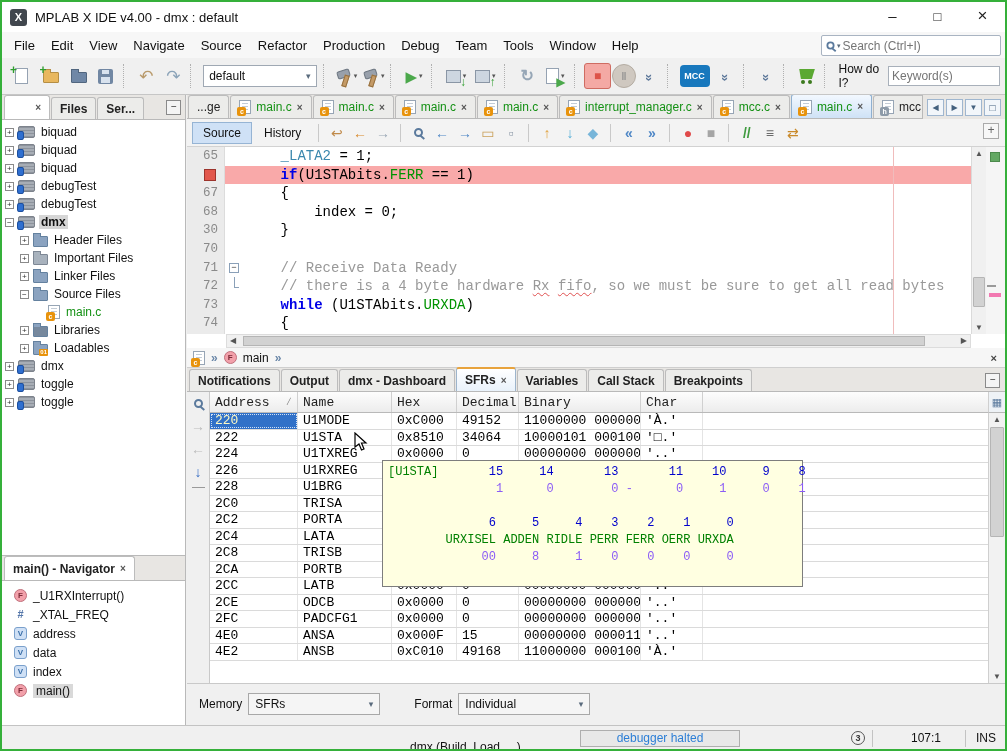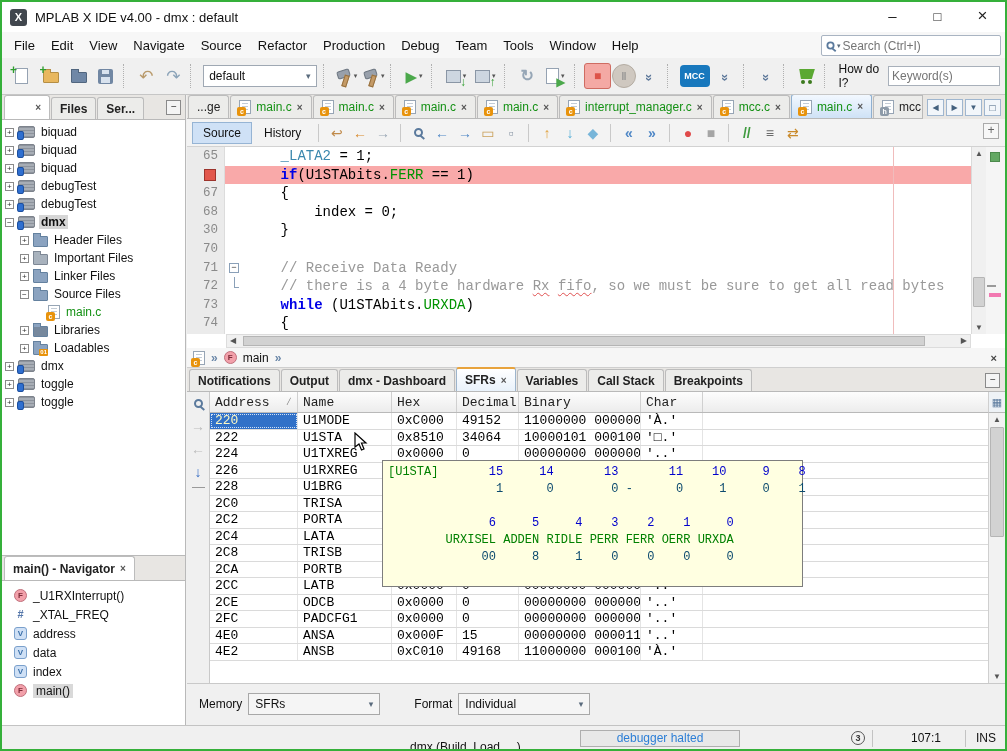--- a/index.html
+++ b/index.html
@@ -167,21 +167,21 @@
   .sfr-vscroll{position:absolute;right:0;top:21px;width:17px;height:270px;background:#f2f2f2;border-left:1px solid #cfcfcf}
   
   .memrow{position:absolute;left:0;top:588px;right:0;bottom:0;background:#f0f0f0;border-top:1px solid #c9c9c9;display:flex;align-items:flex-start;gap:6px;padding:9px 0 0 12px;font-size:12px}
   .mem-select{width:132px;height:22px;background:#f5f5f5;border:1px solid #a8a8a8;display:flex;align-items:center;justify-content:space-between;padding:0 6px}
   .mem-select .arr{font-size:9px;color:#5a6b7d}
   .mem-label{line-height:22px}
   .mem-gap{width:22px}
   
   .tooltip{position:absolute;left:380px;top:458px;width:421px;height:127px;background:#ffffe1;border:1px solid #7d7d7d;z-index:40;padding:3px 5px}
   .tt-line{font:12px/17px "Liberation Mono",monospace;white-space:pre}
-  .seg-tg{color:#008000}.seg-tb{color:#0000cc}.seg-tk{color:#0c4a6e}
+  .seg-tg{color:#008000}.seg-tb{color:#0000cc}.seg-tk{color:#8b5cf6}
   
   .statusbar{position:absolute;left:0;top:723px;right:0;height:26px;background:#f0f0f0;border-top:1px solid #c3c3c3;font-size:12px}
   .st-proj{position:absolute;left:408px;width:162px;top:14px;}
   .halt-box{position:absolute;left:578px;top:4px;width:160px;height:17px;background:#e8e8e8;border:1px solid #aeaeae;text-align:center;line-height:15px;color:#2d7fd6}
   .st-badge{position:absolute;left:849px;top:5px;width:14px;height:14px;border:1px solid #555;border-radius:50%;font:bold 9px/13px "Liberation Sans",sans-serif;text-align:center;color:#333}
   .st-div{position:absolute;top:4px;width:1px;height:17px;background:#c3c3c3}
   .st-pos{position:absolute;left:898px;width:52px;top:5px;text-align:center}
   .st-ins{position:absolute;left:974px;top:5px}
   .cursor{position:absolute;left:352px;top:430px;z-index:60}
 </style>

